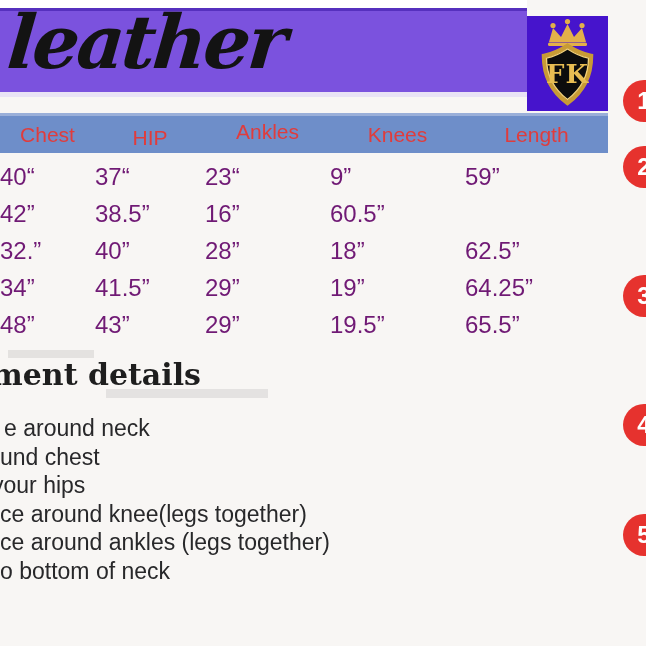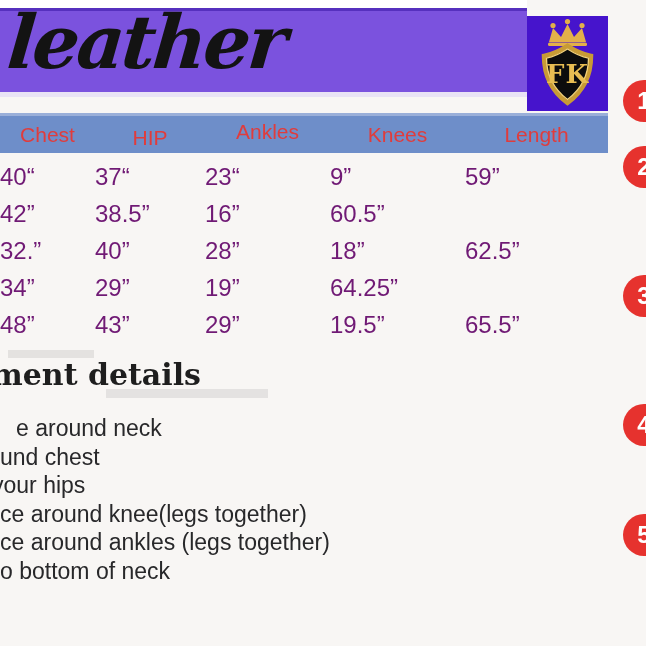--- a/index.html
+++ b/index.html
@@ -85,21 +85,21 @@
   }
 
   
   .details-list{left:0;top:414px;width:560px;}
   .details-line{
     font-size:23px;
     line-height:28.6px;
     color:#28282A;
     white-space:nowrap;
   }
-  .details-line:nth-child(1){padding-left:16px;}
+  .details-line:nth-child(1){padding-left:4px;}
   .details-line:nth-child(3){margin-left:-8px;}
 
   
   .marker{
     left:623px;width:42px;height:42px;
     border-radius:50%;
     background:#E6322E;
     color:#FFFFFF;
     font-size:24px;font-weight:bold;
     display:flex;align-items:center;justify-content:center;
@@ -157,20 +157,21 @@
   </div>
   <div class="value-row">
     <div class="value-cell">32.”</div>
     <div class="value-cell">40”</div>
     <div class="value-cell">28”</div>
     <div class="value-cell">18”</div>
     <div class="value-cell">62.5”</div>
   </div>
   <div class="value-row">
     <div class="value-cell">34”</div>
+    <div class="value-cell">41.5”</div>
     <div class="value-cell">29”</div>
     <div class="value-cell">19”</div>
     <div class="value-cell">64.25”</div>
   </div>
   <div class="value-row">
     <div class="value-cell">48”</div>
     <div class="value-cell">43”</div>
     <div class="value-cell">29”</div>
     <div class="value-cell">19.5”</div>
     <div class="value-cell">65.5”</div>

